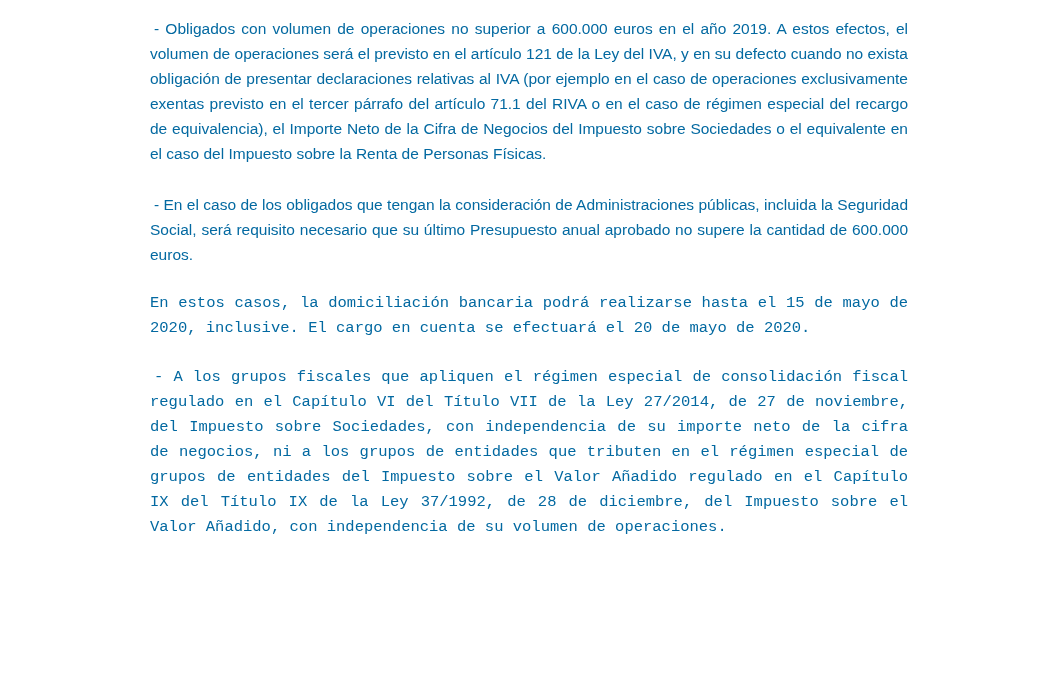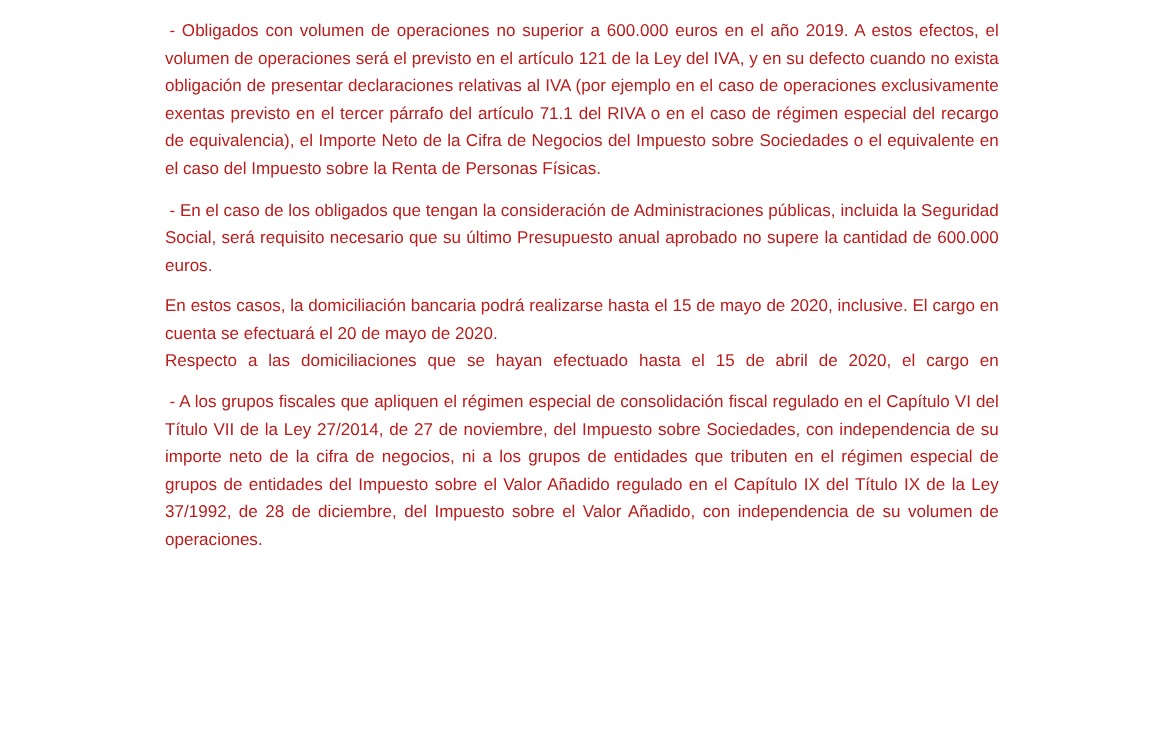--- a/index.html
+++ b/index.html
@@ -10,49 +10,48 @@
   .page {
     position: relative;
     width: 1058px;
     height: 675px;
     box-sizing: border-box;
     padding: 16px 150px 0 150px;
     background: #ffffff;
     font-family: "Liberation Sans", sans-serif;
     font-size: 15.5px;
     line-height: 25px;
-    color: #b91c1c;
+    color: #0369a1;
     overflow: hidden;
   }
   .para {
     margin: 0;
     text-align: justify;
   }
   .bullet {
     text-indent: 4px;
   }
-  .gap-sm { margin-top: 13px; }
-  .gap-md { margin-top: 12px; }
+  .gap-sm { margin-top: 26px; }
+  .gap-md { margin-top: 24px; font-family: Liberation Mono, monospace; }
   .force-just {
     text-align: justify;
     
     text-align-last: justify;
   }
   .bold { font-weight: bold; }
 </style>
 </head>
 <body>
 
 <div class="page">
 
   <p class="para bullet">- Obligados con volumen de operaciones no superior a 600.000 euros en el año 2019. A estos efectos, el volumen de operaciones será el previsto en el artículo 121 de la Ley del IVA, y en su defecto cuando no exista obligación de presentar declaraciones relativas al IVA (por ejemplo en el caso de operaciones exclusivamente exentas previsto en el tercer párrafo del artículo 71.1 del RIVA o en el caso de régimen especial del recargo de equivalencia), el Importe Neto de la Cifra de Negocios del Impuesto sobre Sociedades o el equivalente en el caso del Impuesto sobre la Renta de Personas Físicas.</p>
 
   <p class="para bullet gap-sm">- En el caso de los obligados que tengan la consideración de Administraciones públicas, incluida la Seguridad Social, será requisito necesario que su último Presupuesto anual aprobado no supere la cantidad de 600.000 euros.</p>
 
   <div class="gap-md">
     <p class="para">En estos casos, la domiciliación bancaria podrá realizarse hasta el 15 de mayo de 2020, inclusive. El cargo en cuenta se efectuará el 20 de mayo de 2020.</p>
-    <p class="para force-just">Respecto a las domiciliaciones que se hayan efectuado hasta el 15 de abril de 2020, el cargo en</p>
   </div>
 
   <p class="para bullet gap-md">- A los grupos fiscales que apliquen el régimen especial de consolidación fiscal regulado en el Capítulo VI del Título VII de la Ley 27/2014, de 27 de noviembre, del Impuesto sobre Sociedades, con independencia de su importe neto de la cifra de negocios, ni a los grupos de entidades que tributen en el régimen especial de grupos de entidades del Impuesto sobre el Valor Añadido regulado en el Capítulo IX del Título IX de la Ley 37/1992, de 28 de diciembre, del Impuesto sobre el Valor Añadido, con independencia de su volumen de operaciones.</p>
 
 
 </div>
 
 </body></html>

